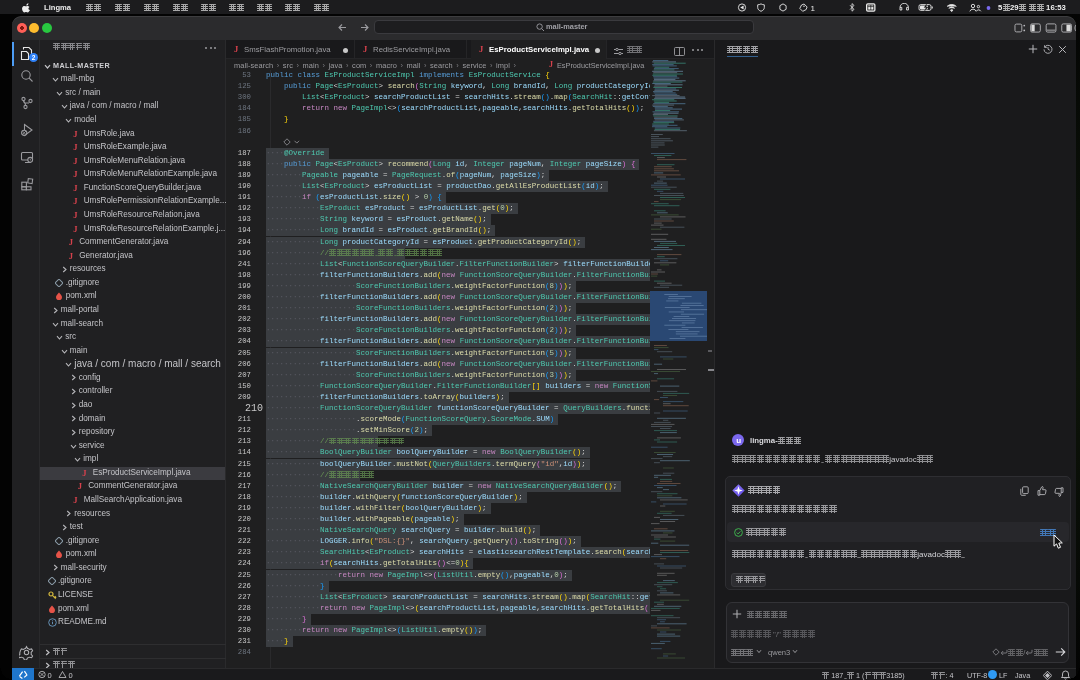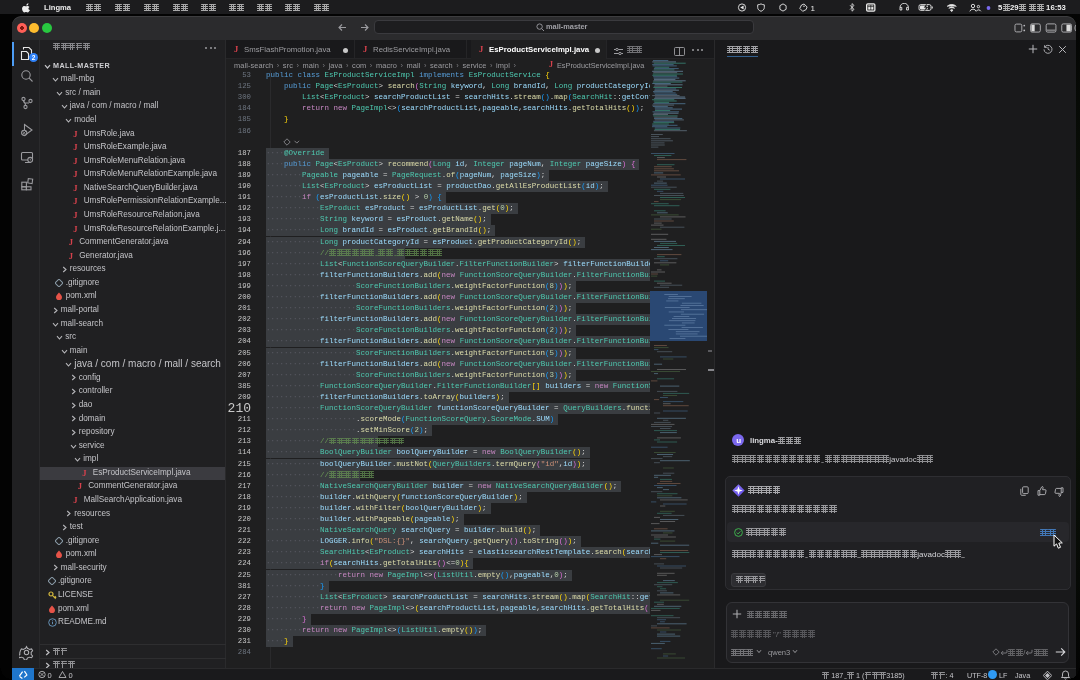--- a/index.html
+++ b/index.html
@@ -144,21 +144,21 @@
 <div class="ab" style="left:62.2px;top:99.06499999999997px;font-size:8.2px;line-height:10px;color:#c4c4c8;white-space:nowrap;">model</div>
 <div class="ab" style="left:61.2px;top:112.63499999999996px;width:8px;height:10px;color:#d6414c;font-size:8.6px;line-height:10px;font-weight:700;font-family:'Liberation Serif',serif;">J</div>
 <div class="ab" style="left:71.7px;top:112.63499999999996px;font-size:8.2px;line-height:10px;color:#c4c4c8;white-space:nowrap;">UmsRole.java</div>
 <div class="ab" style="left:61.2px;top:126.20499999999996px;width:8px;height:10px;color:#d6414c;font-size:8.6px;line-height:10px;font-weight:700;font-family:'Liberation Serif',serif;">J</div>
 <div class="ab" style="left:71.7px;top:126.20499999999996px;font-size:8.2px;line-height:10px;color:#c4c4c8;white-space:nowrap;">UmsRoleExample.java</div>
 <div class="ab" style="left:61.2px;top:139.77499999999995px;width:8px;height:10px;color:#d6414c;font-size:8.6px;line-height:10px;font-weight:700;font-family:'Liberation Serif',serif;">J</div>
 <div class="ab" style="left:71.7px;top:139.77499999999995px;font-size:8.2px;line-height:10px;color:#c4c4c8;white-space:nowrap;">UmsRoleMenuRelation.java</div>
 <div class="ab" style="left:61.2px;top:153.34499999999994px;width:8px;height:10px;color:#d6414c;font-size:8.6px;line-height:10px;font-weight:700;font-family:'Liberation Serif',serif;">J</div>
 <div class="ab" style="left:71.7px;top:153.34499999999994px;font-size:8.2px;line-height:10px;color:#c4c4c8;white-space:nowrap;">UmsRoleMenuRelationExample.java</div>
 <div class="ab" style="left:61.2px;top:166.91499999999994px;width:8px;height:10px;color:#d6414c;font-size:8.6px;line-height:10px;font-weight:700;font-family:'Liberation Serif',serif;">J</div>
-<div class="ab" style="left:71.7px;top:166.91499999999994px;font-size:8.2px;line-height:10px;color:#c4c4c8;white-space:nowrap;">NativeSearchQueryBuilder.java</div>
+<div class="ab" style="left:71.7px;top:166.91499999999994px;font-size:8.2px;line-height:10px;color:#c4c4c8;white-space:nowrap;">FunctionScoreQueryBuilder.java</div>
 <div class="ab" style="left:61.2px;top:180.48499999999993px;width:8px;height:10px;color:#d6414c;font-size:8.6px;line-height:10px;font-weight:700;font-family:'Liberation Serif',serif;">J</div>
 <div class="ab" style="left:71.7px;top:180.48499999999993px;font-size:8.2px;line-height:10px;color:#c4c4c8;white-space:nowrap;">UmsRolePermissionRelationExample...</div>
 <div class="ab" style="left:61.2px;top:194.05499999999992px;width:8px;height:10px;color:#d6414c;font-size:8.6px;line-height:10px;font-weight:700;font-family:'Liberation Serif',serif;">J</div>
 <div class="ab" style="left:71.7px;top:194.05499999999992px;font-size:8.2px;line-height:10px;color:#c4c4c8;white-space:nowrap;">UmsRoleResourceRelation.java</div>
 <div class="ab" style="left:61.2px;top:207.62499999999991px;width:8px;height:10px;color:#d6414c;font-size:8.6px;line-height:10px;font-weight:700;font-family:'Liberation Serif',serif;">J</div>
 <div class="ab" style="left:71.7px;top:207.62499999999991px;font-size:8.2px;line-height:10px;color:#c4c4c8;white-space:nowrap;">UmsRoleResourceRelationExample.j...</div>
 <div class="ab" style="left:56.7px;top:221.1949999999999px;width:8px;height:10px;color:#d6414c;font-size:8.6px;line-height:10px;font-weight:700;font-family:'Liberation Serif',serif;">J</div>
 <div class="ab" style="left:67.2px;top:221.1949999999999px;font-size:8.2px;line-height:10px;color:#c4c4c8;white-space:nowrap;">CommentGenerator.java</div>
 <div class="ab" style="left:56.7px;top:234.7649999999999px;width:8px;height:10px;color:#d6414c;font-size:8.6px;line-height:10px;font-weight:700;font-family:'Liberation Serif',serif;">J</div>
 <div class="ab" style="left:67.2px;top:234.7649999999999px;font-size:8.2px;line-height:10px;color:#c4c4c8;white-space:nowrap;">Generator.java</div>
@@ -346,21 +346,21 @@
       <div class="ab mono" style="left:40.0px;top:144.29999999999998px;font-size:7.5px;line-height:11.1px;white-space:pre;color:#d4d4d4;"><span style="color:#5c5c66">············</span><span style="color:#4ec9b0">String</span> <span style="color:#9cdcfe">keyword</span> <span style="color:#d4d4d4">=</span> <span style="color:#9cdcfe">esProduct</span><span style="color:#d4d4d4">.</span><span style="color:#dcdcaa">getName</span><span style="color:#ffd70b">(</span><span style="color:#ffd70b">)</span><span style="color:#d4d4d4">;</span></div>
       <div class="ab mono" style="left:0px;top:155.4px;width:25.0px;text-align:right;font-size:7.3px;line-height:11.1px;color:#c8c8c8;">194</div>
       <div class="ab" style="left:40.0px;top:155.4px;width:229.0px;height:11.1px;background:#3a3d41;"></div>
       <div class="ab mono" style="left:40.0px;top:155.4px;font-size:7.5px;line-height:11.1px;white-space:pre;color:#d4d4d4;"><span style="color:#5c5c66">············</span><span style="color:#4ec9b0">Long</span> <span style="color:#9cdcfe">brandId</span> <span style="color:#d4d4d4">=</span> <span style="color:#9cdcfe">esProduct</span><span style="color:#d4d4d4">.</span><span style="color:#dcdcaa">getBrandId</span><span style="color:#ffd70b">(</span><span style="color:#ffd70b">)</span><span style="color:#d4d4d4">;</span></div>
       <div class="ab mono" style="left:0px;top:166.5px;width:25.0px;text-align:right;font-size:7.3px;line-height:11.1px;color:#c8c8c8;">294</div>
       <div class="ab" style="left:40.0px;top:166.5px;width:319.0px;height:11.1px;background:#3a3d41;"></div>
       <div class="ab mono" style="left:40.0px;top:166.5px;font-size:7.5px;line-height:11.1px;white-space:pre;color:#d4d4d4;"><span style="color:#5c5c66">············</span><span style="color:#4ec9b0">Long</span> <span style="color:#9cdcfe">productCategoryId</span> <span style="color:#d4d4d4">=</span> <span style="color:#9cdcfe">esProduct</span><span style="color:#d4d4d4">.</span><span style="color:#dcdcaa">getProductCategoryId</span><span style="color:#ffd70b">(</span><span style="color:#ffd70b">)</span><span style="color:#d4d4d4">;</span></div>
       <div class="ab mono" style="left:0px;top:177.6px;width:25.0px;text-align:right;font-size:7.3px;line-height:11.1px;color:#c8c8c8;">196</div>
       <div class="ab" style="left:40.0px;top:177.6px;width:139.0px;height:11.1px;background:#3a3d41;"></div>
       <div class="ab mono" style="left:40.0px;top:177.6px;font-size:7.5px;line-height:11.1px;white-space:pre;color:#d4d4d4;"><span style="color:#5c5c66">············</span><span style="color:#6a9955">//<i class="cj"></i><i class="cj"></i><i class="cj"></i><i class="cj"></i><i class="cj"></i><i class="cj"></i><i class="cj cjp"></i><i class="cj"></i><i class="cj"></i><i class="cj cjp"></i><i class="cj"></i><i class="cj"></i><i class="cj"></i><i class="cj"></i><i class="cj"></i><i class="cj"></i></span></div>
-      <div class="ab mono" style="left:0px;top:188.7px;width:25.0px;text-align:right;font-size:7.3px;line-height:11.1px;color:#c8c8c8;">197</div>
+      <div class="ab mono" style="left:0px;top:188.7px;width:25.0px;text-align:right;font-size:7.3px;line-height:11.1px;color:#c8c8c8;">241</div>
       <div class="ab" style="left:40.0px;top:188.7px;width:467.5px;height:11.1px;background:#3a3d41;"></div>
       <div class="ab mono" style="left:40.0px;top:188.7px;font-size:7.5px;line-height:11.1px;white-space:pre;color:#d4d4d4;"><span style="color:#5c5c66">············</span><span style="color:#4ec9b0">List</span><span style="color:#d4d4d4">&lt;</span><span style="color:#4ec9b0">FunctionScoreQueryBuilder</span><span style="color:#d4d4d4">.</span><span style="color:#4ec9b0">FilterFunctionBuilder</span><span style="color:#d4d4d4">&gt;</span> <span style="color:#9cdcfe">filterFunctionBuilders</span>   </div>
       <div class="ab mono" style="left:0px;top:199.79999999999995px;width:25.0px;text-align:right;font-size:7.3px;line-height:11.1px;color:#c8c8c8;">198</div>
       <div class="ab" style="left:40.0px;top:199.79999999999995px;width:521.5px;height:11.1px;background:#3a3d41;"></div>
       <div class="ab mono" style="left:40.0px;top:199.79999999999995px;font-size:7.5px;line-height:11.1px;white-space:pre;color:#d4d4d4;"><span style="color:#5c5c66">············</span><span style="color:#9cdcfe">filterFunctionBuilders</span><span style="color:#d4d4d4">.</span><span style="color:#dcdcaa">add</span><span style="color:#ffd70b">(</span><span style="color:#c586c0">new</span> <span style="color:#4ec9b0">FunctionScoreQueryBuilder</span><span style="color:#d4d4d4">.</span><span style="color:#4ec9b0">FilterFunctionBuilder</span></div>
       <div class="ab mono" style="left:0px;top:210.89999999999998px;width:25.0px;text-align:right;font-size:7.3px;line-height:11.1px;color:#c8c8c8;">199</div>
       <div class="ab" style="left:40.0px;top:210.89999999999998px;width:310.0px;height:11.1px;background:#3a3d41;"></div>
       <div class="ab mono" style="left:40.0px;top:210.89999999999998px;font-size:7.5px;line-height:11.1px;white-space:pre;color:#d4d4d4;"><span style="color:#5c5c66">····················</span><span style="color:#4ec9b0">ScoreFunctionBuilders</span><span style="color:#d4d4d4">.</span><span style="color:#dcdcaa">weightFactorFunction</span><span style="color:#179fff">(</span><span style="color:#b5cea8">8</span><span style="color:#179fff">)</span><span style="color:#da70d6">)</span><span style="color:#ffd70b">)</span><span style="color:#d4d4d4">;</span></div>
       <div class="ab mono" style="left:0px;top:222.0px;width:25.0px;text-align:right;font-size:7.3px;line-height:11.1px;color:#c8c8c8;">200</div>
       <div class="ab" style="left:40.0px;top:222.0px;width:521.5px;height:11.1px;background:#3a3d41;"></div>
@@ -379,27 +379,27 @@
       <div class="ab mono" style="left:40.0px;top:266.4px;font-size:7.5px;line-height:11.1px;white-space:pre;color:#d4d4d4;"><span style="color:#5c5c66">············</span><span style="color:#9cdcfe">filterFunctionBuilders</span><span style="color:#d4d4d4">.</span><span style="color:#dcdcaa">add</span><span style="color:#ffd70b">(</span><span style="color:#c586c0">new</span> <span style="color:#4ec9b0">FunctionScoreQueryBuilder</span><span style="color:#d4d4d4">.</span><span style="color:#4ec9b0">FilterFunctionBuilder</span></div>
       <div class="ab mono" style="left:0px;top:277.5px;width:25.0px;text-align:right;font-size:7.3px;line-height:11.1px;color:#c8c8c8;">205</div>
       <div class="ab" style="left:40.0px;top:277.5px;width:310.0px;height:11.1px;background:#3a3d41;"></div>
       <div class="ab mono" style="left:40.0px;top:277.5px;font-size:7.5px;line-height:11.1px;white-space:pre;color:#d4d4d4;"><span style="color:#5c5c66">····················</span><span style="color:#4ec9b0">ScoreFunctionBuilders</span><span style="color:#d4d4d4">.</span><span style="color:#dcdcaa">weightFactorFunction</span><span style="color:#179fff">(</span><span style="color:#b5cea8">5</span><span style="color:#179fff">)</span><span style="color:#da70d6">)</span><span style="color:#ffd70b">)</span><span style="color:#d4d4d4">;</span></div>
       <div class="ab mono" style="left:0px;top:288.59999999999997px;width:25.0px;text-align:right;font-size:7.3px;line-height:11.1px;color:#c8c8c8;">206</div>
       <div class="ab" style="left:40.0px;top:288.59999999999997px;width:521.5px;height:11.1px;background:#3a3d41;"></div>
       <div class="ab mono" style="left:40.0px;top:288.59999999999997px;font-size:7.5px;line-height:11.1px;white-space:pre;color:#d4d4d4;"><span style="color:#5c5c66">············</span><span style="color:#9cdcfe">filterFunctionBuilders</span><span style="color:#d4d4d4">.</span><span style="color:#dcdcaa">add</span><span style="color:#ffd70b">(</span><span style="color:#c586c0">new</span> <span style="color:#4ec9b0">FunctionScoreQueryBuilder</span><span style="color:#d4d4d4">.</span><span style="color:#4ec9b0">FilterFunctionBuilder</span></div>
       <div class="ab mono" style="left:0px;top:299.7px;width:25.0px;text-align:right;font-size:7.3px;line-height:11.1px;color:#c8c8c8;">207</div>
       <div class="ab" style="left:40.0px;top:299.7px;width:310.0px;height:11.1px;background:#3a3d41;"></div>
       <div class="ab mono" style="left:40.0px;top:299.7px;font-size:7.5px;line-height:11.1px;white-space:pre;color:#d4d4d4;"><span style="color:#5c5c66">····················</span><span style="color:#4ec9b0">ScoreFunctionBuilders</span><span style="color:#d4d4d4">.</span><span style="color:#dcdcaa">weightFactorFunction</span><span style="color:#179fff">(</span><span style="color:#b5cea8">3</span><span style="color:#179fff">)</span><span style="color:#da70d6">)</span><span style="color:#ffd70b">)</span><span style="color:#d4d4d4">;</span></div>
-      <div class="ab mono" style="left:0px;top:310.8px;width:25.0px;text-align:right;font-size:7.3px;line-height:11.1px;color:#c8c8c8;">385</div>
+      <div class="ab mono" style="left:0px;top:310.8px;width:25.0px;text-align:right;font-size:7.3px;line-height:11.1px;color:#c8c8c8;">150</div>
       <div class="ab" style="left:40.0px;top:310.8px;width:463.0px;height:11.1px;background:#3a3d41;"></div>
       <div class="ab mono" style="left:40.0px;top:310.8px;font-size:7.5px;line-height:11.1px;white-space:pre;color:#d4d4d4;"><span style="color:#5c5c66">············</span><span style="color:#4ec9b0">FunctionScoreQueryBuilder</span><span style="color:#d4d4d4">.</span><span style="color:#4ec9b0">FilterFunctionBuilder</span><span style="color:#ffd70b">[</span><span style="color:#ffd70b">]</span> <span style="color:#9cdcfe">builders</span> <span style="color:#d4d4d4">=</span> <span style="color:#c586c0">new</span> <span style="color:#4ec9b0">FunctionScoreQueryBuilder</span></div>
       <div class="ab mono" style="left:0px;top:321.9px;width:25.0px;text-align:right;font-size:7.3px;line-height:11.1px;color:#c8c8c8;">209</div>
       <div class="ab" style="left:40.0px;top:321.9px;width:242.5px;height:11.1px;background:#3a3d41;"></div>
       <div class="ab mono" style="left:40.0px;top:321.9px;font-size:7.5px;line-height:11.1px;white-space:pre;color:#d4d4d4;"><span style="color:#5c5c66">············</span><span style="color:#9cdcfe">filterFunctionBuilders</span><span style="color:#d4d4d4">.</span><span style="color:#dcdcaa">toArray</span><span style="color:#ffd70b">(</span><span style="color:#9cdcfe">builders</span><span style="color:#ffd70b">)</span><span style="color:#d4d4d4">;</span></div>
-      <div class="ab mono" style="left:0px;top:333.0px;width:25.0px;text-align:right;font-size:13px;line-height:11.1px;color:#c8c8c8;">210</div>
+      <div class="ab mono" style="left:12px;top:333.0px;width:25.0px;text-align:right;font-size:10px;line-height:11.1px;color:#c8c8c8;">210</div>
       <div class="ab" style="left:40.0px;top:333.0px;width:467.5px;height:11.1px;background:#3a3d41;"></div>
       <div class="ab mono" style="left:40.0px;top:333.0px;font-size:7.5px;line-height:11.1px;white-space:pre;color:#d4d4d4;"><span style="color:#5c5c66">············</span><span style="color:#4ec9b0">FunctionScoreQueryBuilder</span> <span style="color:#9cdcfe">functionScoreQueryBuilder</span> <span style="color:#d4d4d4">=</span> <span style="color:#4ec9b0">QueryBuilders</span><span style="color:#d4d4d4">.</span><span style="color:#dcdcaa">functionScoreQuery</span></div>
       <div class="ab mono" style="left:0px;top:344.09999999999997px;width:25.0px;text-align:right;font-size:7.3px;line-height:11.1px;color:#c8c8c8;">211</div>
       <div class="ab" style="left:40.0px;top:344.09999999999997px;width:292.0px;height:11.1px;background:#3a3d41;"></div>
       <div class="ab mono" style="left:40.0px;top:344.09999999999997px;font-size:7.5px;line-height:11.1px;white-space:pre;color:#d4d4d4;"><span style="color:#5c5c66">····················</span><span style="color:#d4d4d4">.</span><span style="color:#dcdcaa">scoreMode</span><span style="color:#179fff">(</span><span style="color:#4ec9b0">FunctionScoreQuery</span><span style="color:#d4d4d4">.</span><span style="color:#4ec9b0">ScoreMode</span><span style="color:#d4d4d4">.</span><span style="color:#9cdcfe">SUM</span><span style="color:#179fff">)</span></div>
       <div class="ab mono" style="left:0px;top:355.2px;width:25.0px;text-align:right;font-size:7.3px;line-height:11.1px;color:#c8c8c8;">212</div>
       <div class="ab" style="left:40.0px;top:355.2px;width:166.0px;height:11.1px;background:#3a3d41;"></div>
       <div class="ab mono" style="left:40.0px;top:355.2px;font-size:7.5px;line-height:11.1px;white-space:pre;color:#d4d4d4;"><span style="color:#5c5c66">····················</span><span style="color:#d4d4d4">.</span><span style="color:#dcdcaa">setMinScore</span><span style="color:#179fff">(</span><span style="color:#b5cea8">2</span><span style="color:#179fff">)</span><span style="color:#d4d4d4">;</span></div>
       <div class="ab mono" style="left:0px;top:366.3px;width:25.0px;text-align:right;font-size:7.3px;line-height:11.1px;color:#c8c8c8;">213</div>
       <div class="ab" style="left:40.0px;top:366.3px;width:112.0px;height:11.1px;background:#3a3d41;"></div>
@@ -433,21 +433,21 @@
       <div class="ab mono" style="left:40.0px;top:466.20000000000005px;font-size:7.5px;line-height:11.1px;white-space:pre;color:#d4d4d4;"><span style="color:#5c5c66">············</span><span style="color:#9cdcfe">LOGGER</span><span style="color:#d4d4d4">.</span><span style="color:#dcdcaa">info</span><span style="color:#ffd70b">(</span><span style="color:#ce9178">"DSL:{}"</span><span style="color:#d4d4d4">,</span> <span style="color:#9cdcfe">searchQuery</span><span style="color:#d4d4d4">.</span><span style="color:#dcdcaa">getQuery</span><span style="color:#da70d6">(</span><span style="color:#da70d6">)</span><span style="color:#d4d4d4">.</span><span style="color:#dcdcaa">toString</span><span style="color:#da70d6">(</span><span style="color:#da70d6">)</span><span style="color:#ffd70b">)</span><span style="color:#d4d4d4">;</span></div>
       <div class="ab mono" style="left:0px;top:477.29999999999995px;width:25.0px;text-align:right;font-size:7.3px;line-height:11.1px;color:#c8c8c8;">223</div>
       <div class="ab" style="left:40.0px;top:477.29999999999995px;width:463.0px;height:11.1px;background:#3a3d41;"></div>
       <div class="ab mono" style="left:40.0px;top:477.29999999999995px;font-size:7.5px;line-height:11.1px;white-space:pre;color:#d4d4d4;"><span style="color:#5c5c66">············</span><span style="color:#4ec9b0">SearchHits</span><span style="color:#d4d4d4">&lt;</span><span style="color:#4ec9b0">EsProduct</span><span style="color:#d4d4d4">&gt;</span> <span style="color:#9cdcfe">searchHits</span> <span style="color:#d4d4d4">=</span> <span style="color:#9cdcfe">elasticsearchRestTemplate</span><span style="color:#d4d4d4">.</span><span style="color:#dcdcaa">search</span><span style="color:#ffd70b">(</span><span style="color:#9cdcfe">searchQuery</span> </div>
       <div class="ab mono" style="left:0px;top:488.4px;width:25.0px;text-align:right;font-size:7.3px;line-height:11.1px;color:#c8c8c8;">224</div>
       <div class="ab" style="left:40.0px;top:488.4px;width:206.5px;height:11.1px;background:#3a3d41;"></div>
       <div class="ab mono" style="left:40.0px;top:488.4px;font-size:7.5px;line-height:11.1px;white-space:pre;color:#d4d4d4;"><span style="color:#5c5c66">············</span><span style="color:#c586c0">if</span><span style="color:#ffd70b">(</span><span style="color:#9cdcfe">searchHits</span><span style="color:#d4d4d4">.</span><span style="color:#dcdcaa">getTotalHits</span><span style="color:#da70d6">(</span><span style="color:#da70d6">)</span><span style="color:#d4d4d4">&lt;=</span><span style="color:#b5cea8">0</span><span style="color:#ffd70b">)</span><span style="color:#ffd70b">{</span></div>
       <div class="ab mono" style="left:0px;top:499.5px;width:25.0px;text-align:right;font-size:7.3px;line-height:11.1px;color:#c8c8c8;">225</div>
       <div class="ab" style="left:40.0px;top:499.5px;width:305.5px;height:11.1px;background:#3a3d41;"></div>
       <div class="ab mono" style="left:40.0px;top:499.5px;font-size:7.5px;line-height:11.1px;white-space:pre;color:#d4d4d4;"><span style="color:#5c5c66">················</span><span style="color:#c586c0">return</span> <span style="color:#c586c0">new</span> <span style="color:#4ec9b0">PageImpl</span><span style="color:#d4d4d4">&lt;</span><span style="color:#d4d4d4">&gt;</span><span style="color:#da70d6">(</span><span style="color:#4ec9b0">ListUtil</span><span style="color:#d4d4d4">.</span><span style="color:#dcdcaa">empty</span><span style="color:#179fff">(</span><span style="color:#179fff">)</span><span style="color:#d4d4d4">,</span><span style="color:#9cdcfe">pageable</span><span style="color:#d4d4d4">,</span><span style="color:#b5cea8">0</span><span style="color:#da70d6">)</span><span style="color:#d4d4d4">;</span></div>
-      <div class="ab mono" style="left:0px;top:510.5999999999999px;width:25.0px;text-align:right;font-size:7.3px;line-height:11.1px;color:#c8c8c8;">381</div>
+      <div class="ab mono" style="left:0px;top:510.5999999999999px;width:25.0px;text-align:right;font-size:7.3px;line-height:11.1px;color:#c8c8c8;">226</div>
       <div class="ab" style="left:40.0px;top:510.5999999999999px;width:62.5px;height:11.1px;background:#3a3d41;"></div>
       <div class="ab mono" style="left:40.0px;top:510.5999999999999px;font-size:7.5px;line-height:11.1px;white-space:pre;color:#d4d4d4;"><span style="color:#5c5c66">············</span><span style="color:#179fff">}</span></div>
       <div class="ab mono" style="left:0px;top:521.6999999999999px;width:25.0px;text-align:right;font-size:7.3px;line-height:11.1px;color:#c8c8c8;">227</div>
       <div class="ab" style="left:40.0px;top:521.6999999999999px;width:463.0px;height:11.1px;background:#3a3d41;"></div>
       <div class="ab mono" style="left:40.0px;top:521.6999999999999px;font-size:7.5px;line-height:11.1px;white-space:pre;color:#d4d4d4;"><span style="color:#5c5c66">············</span><span style="color:#4ec9b0">List</span><span style="color:#d4d4d4">&lt;</span><span style="color:#4ec9b0">EsProduct</span><span style="color:#d4d4d4">&gt;</span> <span style="color:#9cdcfe">searchProductList</span> <span style="color:#d4d4d4">=</span> <span style="color:#9cdcfe">searchHits</span><span style="color:#d4d4d4">.</span><span style="color:#dcdcaa">stream</span><span style="color:#ffd70b">(</span><span style="color:#ffd70b">)</span><span style="color:#d4d4d4">.</span><span style="color:#dcdcaa">map</span><span style="color:#ffd70b">(</span><span style="color:#4ec9b0">SearchHit</span><span style="color:#d4d4d4">::</span><span style="color:#9cdcfe">getContent</span></div>
       <div class="ab mono" style="left:0px;top:532.8px;width:25.0px;text-align:right;font-size:7.3px;line-height:11.1px;color:#c8c8c8;">228</div>
       <div class="ab" style="left:40.0px;top:532.8px;width:400.0px;height:11.1px;background:#3a3d41;"></div>
       <div class="ab mono" style="left:40.0px;top:532.8px;font-size:7.5px;line-height:11.1px;white-space:pre;color:#d4d4d4;"><span style="color:#5c5c66">············</span><span style="color:#c586c0">return</span> <span style="color:#c586c0">new</span> <span style="color:#4ec9b0">PageImpl</span><span style="color:#d4d4d4">&lt;</span><span style="color:#d4d4d4">&gt;</span><span style="color:#ffd70b">(</span><span style="color:#9cdcfe">searchProductList</span><span style="color:#d4d4d4">,</span><span style="color:#9cdcfe">pageable</span><span style="color:#d4d4d4">,</span><span style="color:#9cdcfe">searchHits</span><span style="color:#d4d4d4">.</span><span style="color:#dcdcaa">getTotalHits</span><span style="color:#da70d6">(</span><span style="color:#da70d6">)</span></div>
       <div class="ab mono" style="left:0px;top:543.9px;width:25.0px;text-align:right;font-size:7.3px;line-height:11.1px;color:#c8c8c8;">229</div>
       <div class="ab" style="left:40.0px;top:543.9px;width:44.5px;height:11.1px;background:#3a3d41;"></div>

